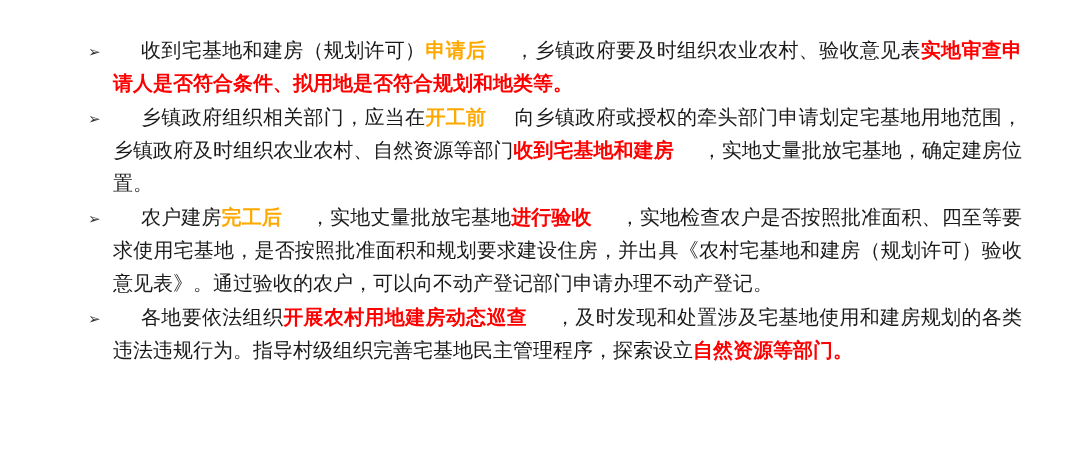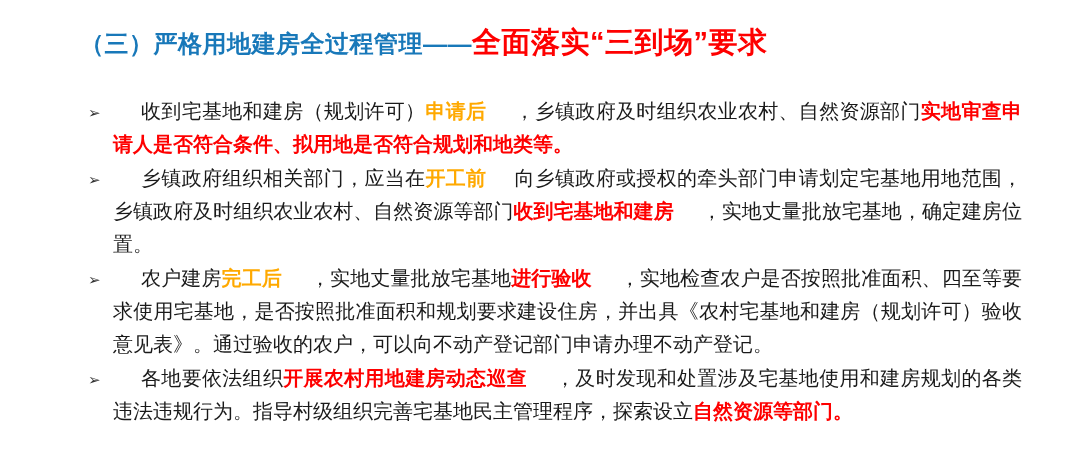--- a/index.html
+++ b/index.html
@@ -61,20 +61,19 @@
     color: var(--arrow-color);
   }
   .seg-normal { color: var(--body-text); margin-left: 28px; }
   .seg-orange { color: var(--accent-orange); font-weight: bold; }
   .seg-red    { color: var(--accent-red);    font-weight: bold; }
 </style>
 </head>
 <body>
 
 <div class="stage">
-  <h1 class="title"><span class="t-blue">（三）严格用地建房全过程管理——</span><span class="t-red">全面落实“三到场”要求</span></h1>
   <ul class="bullets" id="bullet-list">
-      <li class="bullet"><span class="arrow">➢</span><span class="seg seg-normal">收到宅基地和建房（规划许可）</span><span class="seg seg-orange">申请后</span><span class="seg seg-normal">，乡镇政府及时组织农业农村、自然资源部门</span><span class="seg seg-red">实地审查申请人是否符合条件、拟用地是否符合规划和地类等。</span></li>
+      <li class="bullet"><span class="arrow">➢</span><span class="seg seg-normal">收到宅基地和建房（规划许可）</span><span class="seg seg-orange">申请后</span><span class="seg seg-normal">，乡镇政府要及时组织农业农村、验收意见表</span><span class="seg seg-red">实地审查申请人是否符合条件、拟用地是否符合规划和地类等。</span></li>
       <li class="bullet"><span class="arrow">➢</span><span class="seg seg-normal">乡镇政府组织相关部门，应当在</span><span class="seg seg-orange">开工前</span><span class="seg seg-normal">向乡镇政府或授权的牵头部门申请划定宅基地用地范围，乡镇政府及时组织农业农村、自然资源等部门</span><span class="seg seg-red">收到宅基地和建房</span><span class="seg seg-normal">，实地丈量批放宅基地，确定建房位置。</span></li>
       <li class="bullet"><span class="arrow">➢</span><span class="seg seg-normal">农户建房</span><span class="seg seg-orange">完工后</span><span class="seg seg-normal">，实地丈量批放宅基地</span><span class="seg seg-red">进行验收</span><span class="seg seg-normal">，实地检查农户是否按照批准面积、四至等要求使用宅基地，是否按照批准面积和规划要求建设住房，并出具《农村宅基地和建房（规划许可）验收意见表》。通过验收的农户，可以向不动产登记部门申请办理不动产登记。</span></li>
       <li class="bullet"><span class="arrow">➢</span><span class="seg seg-normal">各地要依法组织</span><span class="seg seg-red">开展农村用地建房动态巡查</span><span class="seg seg-normal">，及时发现和处置涉及宅基地使用和建房规划的各类违法违规行为。指导村级组织完善宅基地民主管理程序，探索设立</span><span class="seg seg-red">自然资源等部门。</span></li>
     </ul>
 </div>
 
 </body></html>

